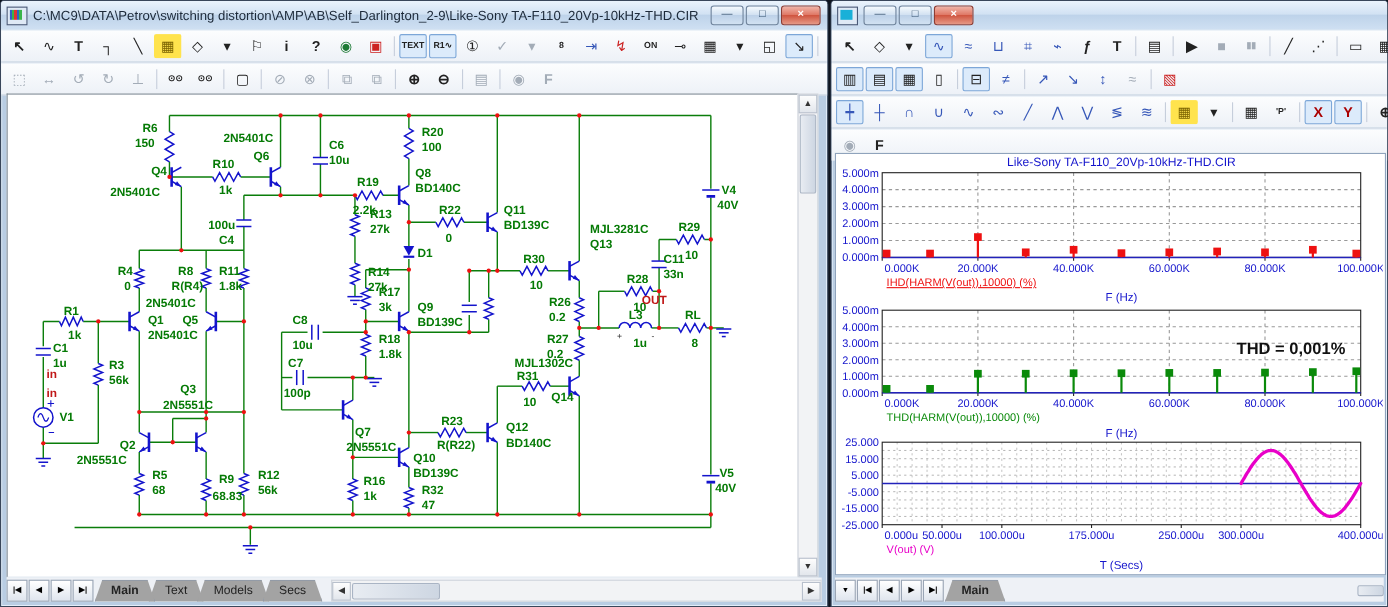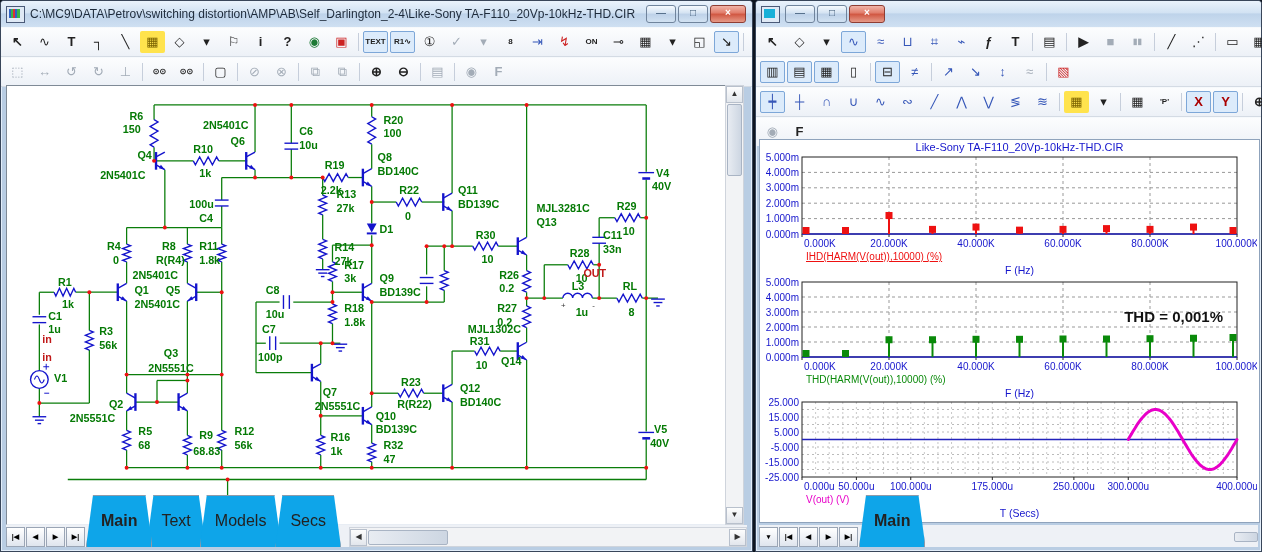--- a/index.html
+++ b/index.html
@@ -31,35 +31,35 @@
   .canvas{position:absolute;background:#fff;border:1px solid #7f8a96;border-right-color:#e8edf4;border-bottom-color:#e8edf4;}
   #schCanvas{left:5px;top:84px;width:718px;height:438px;overflow:hidden;}
   .vscroll{position:absolute;width:17px;background:#f2f3f5;border:1px solid #cfd4dc;display:flex;flex-direction:column;justify-content:space-between;align-items:center;}
   .hscroll{display:flex;align-items:center;background:#f2f3f5;border:1px solid #cfd4dc;height:18px;}
   .sbtn{width:15px;height:15px;background:linear-gradient(#fdfdfd,#e2e6ec);border:1px solid #b8c0cc;
     font-size:8px;line-height:14px;text-align:center;color:#333;flex:0 0 auto;}
   .sthumb{background:linear-gradient(90deg,#e8ecf2,#cdd6e2);border:1px solid #a9b4c4;border-radius:2px;}
   .tabrow{position:absolute;left:5px;bottom:4px;right:5px;height:22px;display:flex;align-items:flex-end;background:#eef1f6;}
   .navbtn{width:17px;height:18px;border:1px solid #9aa5b5;background:linear-gradient(#fff,#dfe5ee);
     font-size:7px;font-weight:bold;line-height:17px;text-align:center;margin-right:1px;flex:0 0 auto;}
-  .tab{height:19px;line-height:18px;padding:16px 14px;font-size:16px;background:#0ea5e9;border:1px solid #8f9aa9;border-bottom:none;
+  .tab{height:19px;line-height:18px;padding:0 14px;font-size:11px;background:#a3a3a3;border:1px solid #8f9aa9;border-bottom:none;
     clip-path:polygon(0 100%,7px 0,calc(100% - 7px) 0,100% 100%);margin-left:-6px;color:#222;}
   .tab.on{font-weight:bold;z-index:2;}
   .plotpanel{position:absolute;left:3px;top:138px;width:499px;height:382px;background:#fff;border:1px solid #8fa3bc;}
   svg text{font-family:"Liberation Sans",sans-serif;}
 </style>
 </head>
 <body>
 
 <div class="win" id="winL">
   <div class="titlebar">
     <span class="appicon">
         <i></i>
       </span>
-    <span class="wtitle">C:\MC9\DATA\Petrov\switching distortion\AMP\AB\Self_Darlington_2-4\Like-Sony TA-F110_20Vp-10kHz-THD.CIR</span>
+    <span class="wtitle">C:\MC9\DATA\Petrov\switching distortion\AMP\AB\Self_Darlington_2-9\Like-Sony TA-F110_20Vp-10kHz-THD.CIR</span>
     <span class="wbtns">
       <span class="wbtn">—</span>
       <span class="wbtn">□</span>
       <span class="wbtn close">×</span>
     </span>
   </div>
   <div class="toolbar" id="lt1">
       <span class="tbtn b">↖</span>
       <span class="tbtn">∿</span>
       <span class="tbtn b">T</span>

